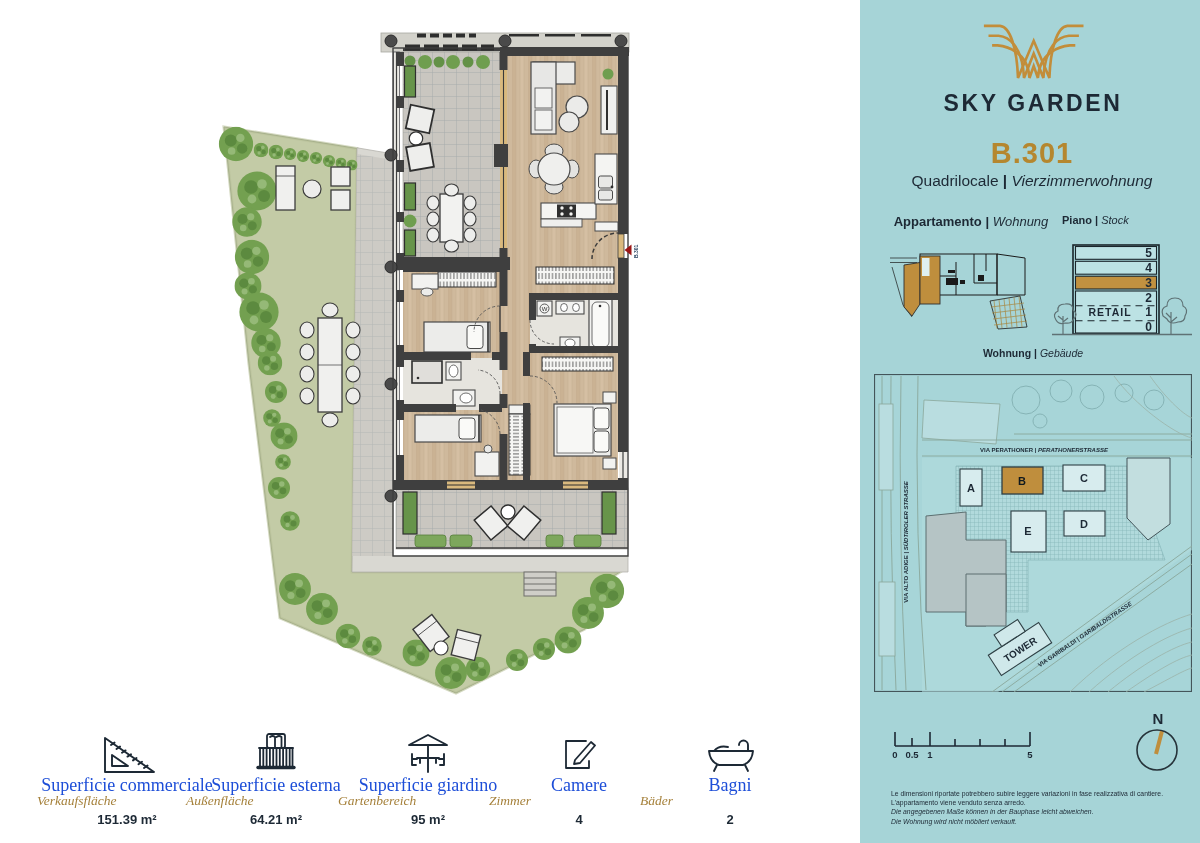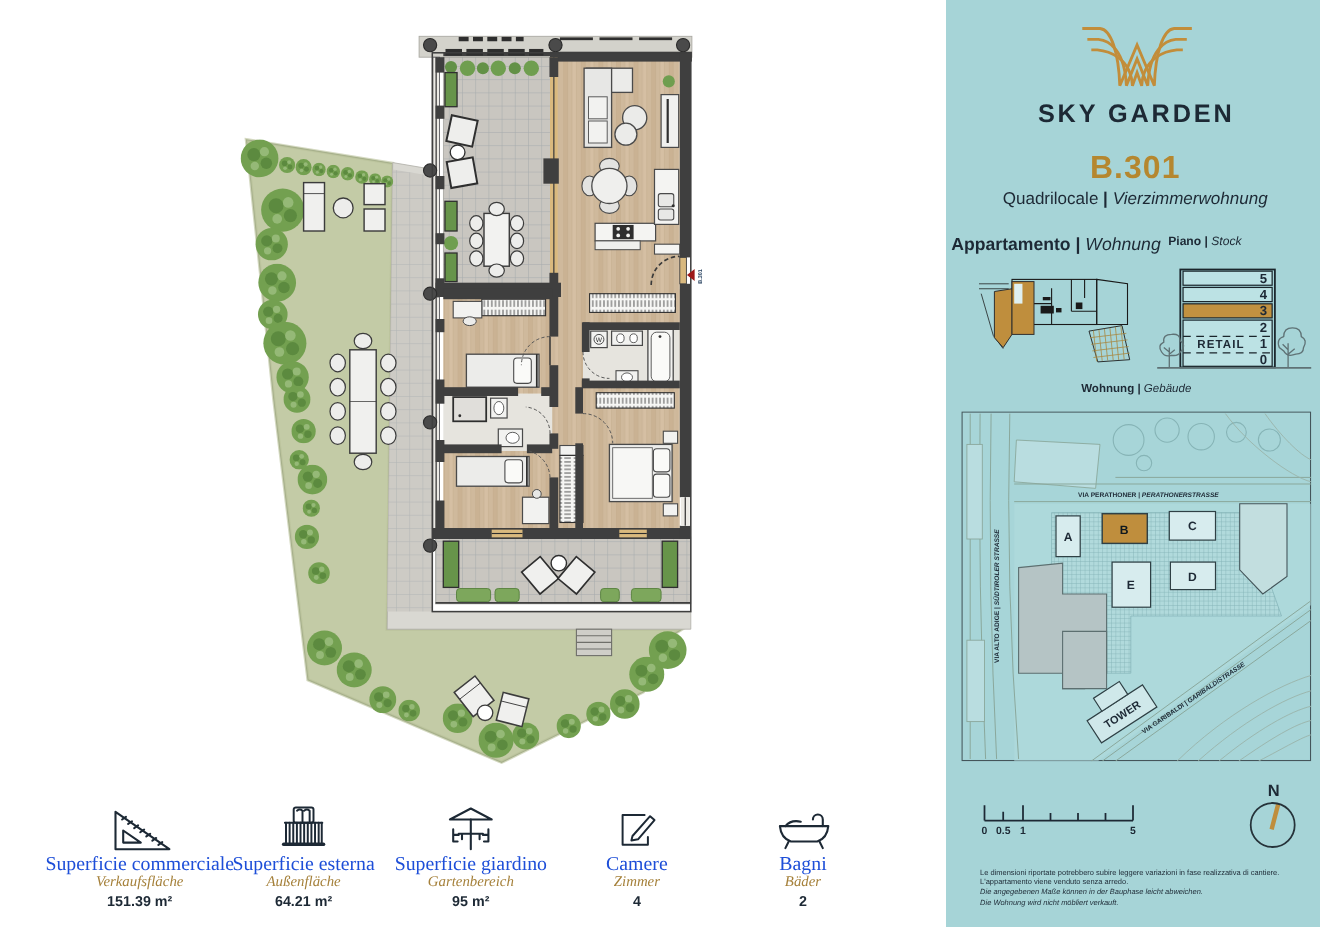--- a/index.html
+++ b/index.html
@@ -1,19 +1,19 @@
 <!DOCTYPE html>
 <html><head><meta charset="utf-8">
 <style>
   html,body{margin:0;padding:0}
   body{width:1200px;height:843px;font-family:"Liberation Sans",sans-serif;background:#fff}
   #page{position:relative;width:1200px;height:843px;overflow:hidden;background:#fff}
   .abs{position:absolute}
   .goldlbl{color:#1d4ed8;font-family:"Liberation Serif",serif;font-size:18px;text-align:center}
-  .goldit{color:#a5803a;font-family:"Liberation Serif",serif;font-style:italic;font-size:13.5px;text-align:center}
+  .goldit{color:#a5803a;font-family:"Liberation Serif",serif;font-style:italic;font-size:13.5px;}
   .val{color:#1d2935;font-weight:bold;font-size:13px;text-align:center}
 </style></head>
 <body>
 <div id="page">
 
 <svg class="abs" style="left:0;top:0" width="860" height="843" viewBox="0 0 860 843">
 <defs>
   <pattern id="tile" width="12" height="12" patternUnits="userSpaceOnUse">
     <rect width="12" height="12" fill="#c9c6c0"></rect>
     <path d="M0 0H12M0 0V12" stroke="#a4a9ac" stroke-width="0.9" fill="none"></path>
@@ -515,21 +515,21 @@
     <path d="M12.1,23.4 H17.5 C26.5,24.3 48,29.5 49.5,56 L53.7,44 L57.9,56 C59.4,29.5 80.9,24.3 89.9,23.4 H95.3"></path>
   </g>
       </svg>
 
   <div class="abs" style="left:0;top:90px;width:346px;text-align:center;font-size:23px;font-weight:bold;letter-spacing:2.6px;color:#1d2935">SKY GARDEN</div>
 
   <div class="abs" style="left:0;top:137px;width:344px;text-align:center;font-size:29px;font-weight:bold;letter-spacing:1px;color:#b5872f">B.301</div>
 
   <div class="abs" style="left:0;top:172px;width:344px;text-align:center;font-size:15.5px;color:#1d2935">Quadrilocale <b>|</b> <i>Vierzimmerwohnung</i></div>
 
-  <div class="abs" style="left:0;top:214px;width:200px;text-align:center;font-size:16px"><b>Appartamento |</b> <i>Wohnung</i></div>
+  <div class="abs" style="left:11px;top:214px;width:200px;text-align:center;font-size:13px"><b>Appartamento |</b> <i>Wohnung</i></div>
 
   <div class="abs" style="left:202px;top:214px;width:140px;font-size:11px"><b>Piano |</b> <i>Stock</i></div>
 
   <svg class="abs" style="left:30px;top:245px" width="160" height="90" viewBox="0 0 160 90">
 
     <path d="M0,13 H27 M0,17.5 H27 M2,22 L13,60 L22,72" fill="none" stroke="#1a1a1a" stroke-width="0.7"></path>
 
     <g fill="none" stroke="#1a1a1a" stroke-width="1">
       <rect x="30" y="9" width="77" height="41"></rect>
       <polygon points="107,9 135,13 135,50 107,50"></polygon>

